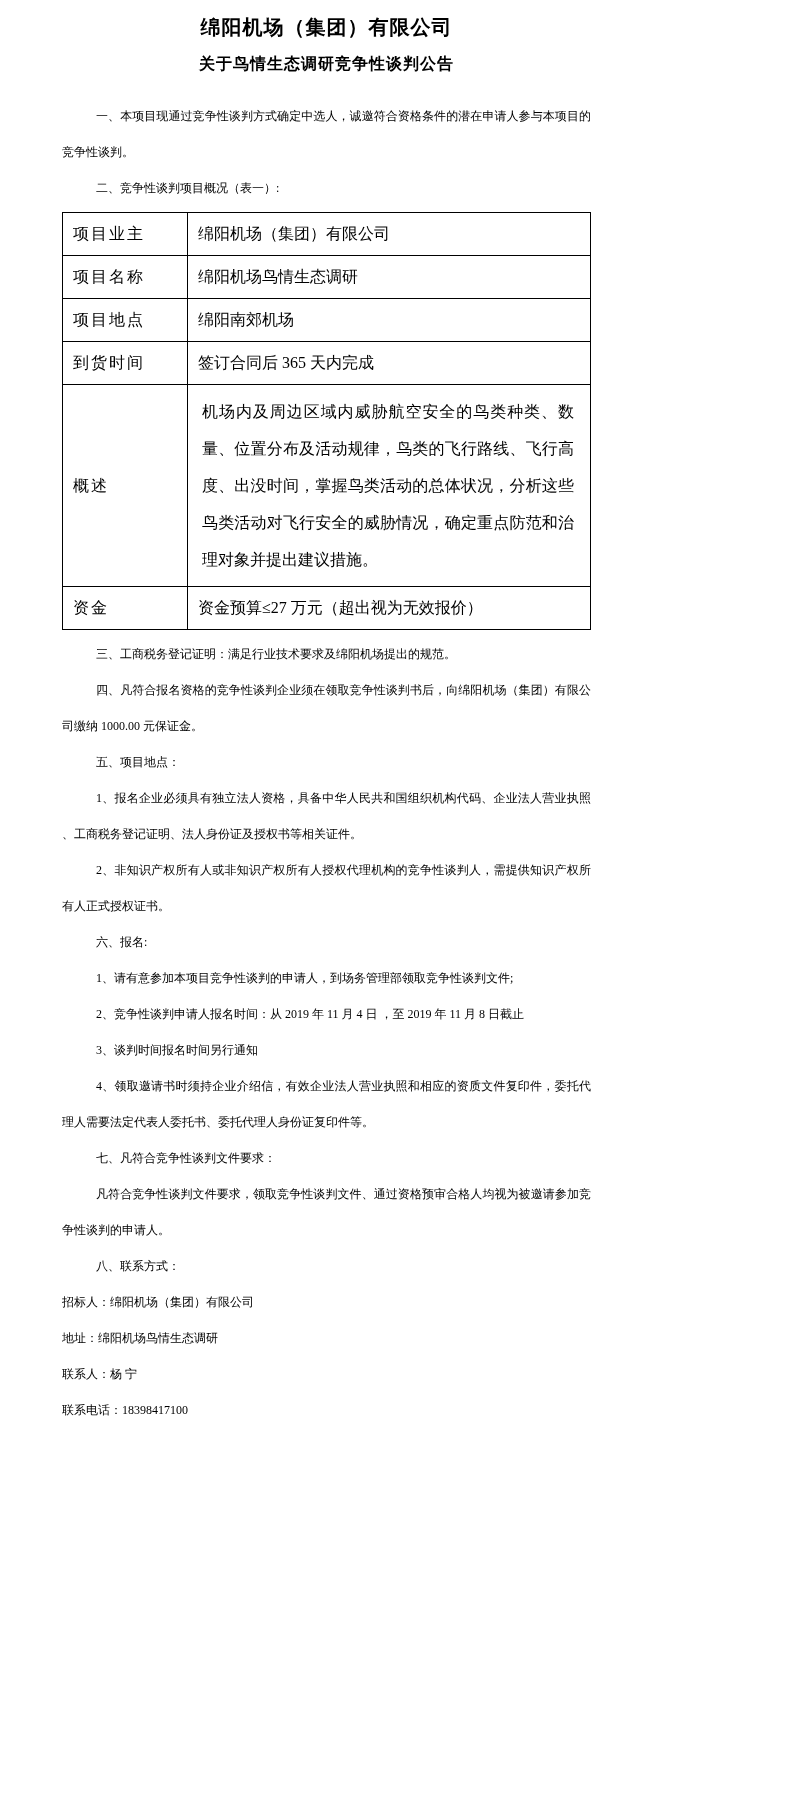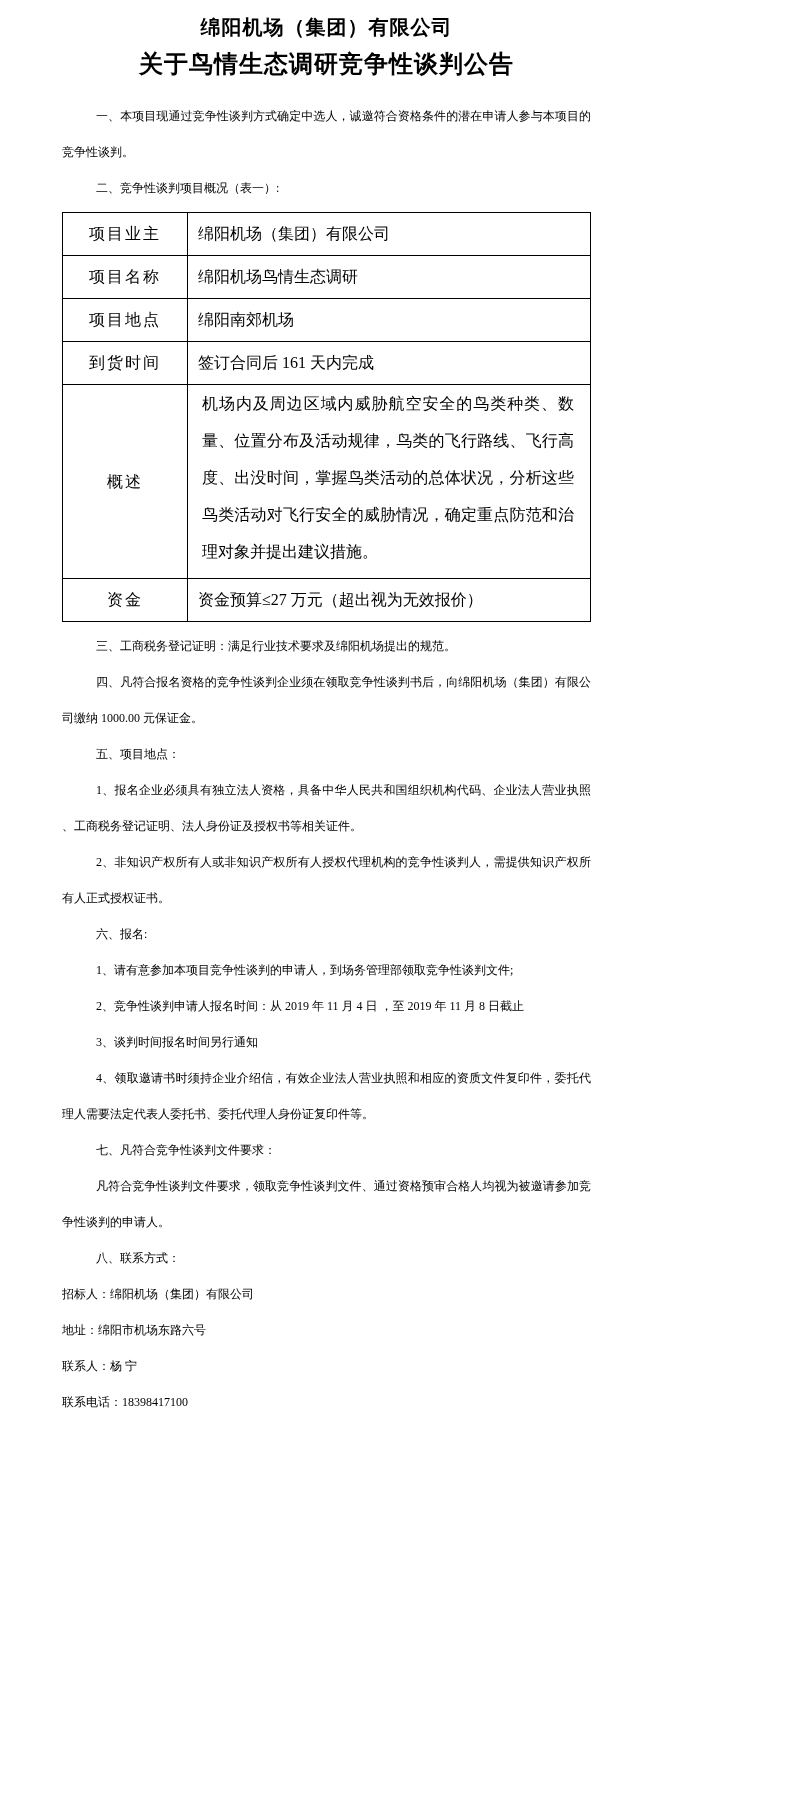--- a/index.html
+++ b/index.html
@@ -21,21 +21,21 @@
   .doc-title {
     text-align: center;
     font-weight: bold;
     font-size: 20px;
     line-height: 38px;
     letter-spacing: 1px;
   }
   .doc-title-2 {
     text-align: center;
     font-weight: bold;
-    font-size: 24px;
+    font-size: 16px;
     line-height: 36px;
     letter-spacing: 1px;
     margin-bottom: 16px;
   }
   .para {
     font-size: 12px;
     line-height: 36px;
     text-align: justify;
     text-justify: inter-ideograph;
     margin: 0;
@@ -54,32 +54,31 @@
   }
   table.info td {
     border: 1px solid #000000;
     font-size: 16px;
     line-height: 34px;
     padding: 4px 10px;
     vertical-align: middle;
   }
   td.label {
     width: 104px;
-    text-align: center;
     letter-spacing: 2px;
     margin-left: 32px;
   }
   td.value {
     text-align: justify;
     text-justify: inter-ideograph;
     padding-left: 14px;
   }
   td.value.multiline {
     line-height: 37px;
-    padding: 0 16px 8px 14px;
+    padding: 8px 16px 8px 14px;
   }
 </style>
 </head>
 <body>
 
 <div class="page">
 
   <div class="doc-title">绵阳机场（集团）有限公司</div>
   <div class="doc-title-2">关于鸟情生态调研竞争性谈判公告</div>
 
@@ -96,21 +95,21 @@
       <tr>
         <td class="label">项目名称</td>
         <td class="value">绵阳机场鸟情生态调研</td>
       </tr>
       <tr>
         <td class="label">项目地点</td>
         <td class="value">绵阳南郊机场</td>
       </tr>
       <tr>
         <td class="label">到货时间</td>
-        <td class="value">签订合同后 161 天内完成</td>
+        <td class="value">签订合同后 365 天内完成</td>
       </tr>
       <tr>
         <td class="label">概述</td>
         <td class="value multiline">机场内及周边区域内威胁航空安全的鸟类种类、数量、位置分布及活动规律，鸟类的飞行路线、飞行高度、出没时间，掌握鸟类活动的总体状况，分析这些鸟类活动对飞行安全的威胁情况，确定重点防范和治理对象并提出建议措施。</td>
       </tr>
       <tr>
         <td class="label">资金</td>
         <td class="value">资金预算≤27 万元（超出视为无效报价）</td>
       </tr>
     </tbody>
@@ -128,17 +127,17 @@
   <p class="para indent2">1、请有意参加本项目竞争性谈判的申请人，到场务管理部领取竞争性谈判文件;</p>
   <p class="para indent2">2、竞争性谈判申请人报名时间：从 2019 年 11 月 4 日 ，至 2019 年  11 月   8 日截止</p>
   <p class="para indent2">3、谈判时间报名时间另行通知</p>
   <p class="para indent2">4、领取邀请书时须持企业介绍信，有效企业法人营业执照和相应的资质文件复印件，委托代理人需要法定代表人委托书、委托代理人身份证复印件等。</p>
 
   <p class="para indent2">七、凡符合竞争性谈判文件要求：</p>
   <p class="para indent2">凡符合竞争性谈判文件要求，领取竞争性谈判文件、通过资格预审合格人均视为被邀请参加竞争性谈判的申请人。</p>
 
   <p class="para indent2">八、联系方式：</p>
   <p class="para indent-none">招标人：绵阳机场（集团）有限公司</p>
-  <p class="para indent-none">地址：绵阳市机场东路六号</p>
+  <p class="para indent-none">地址：绵阳机场鸟情生态调研</p>
   <p class="para indent-none">联系人：杨 宁</p>
   <p class="para indent-none">联系电话：18398417100</p>
 
 </div>
 
 </body></html>

